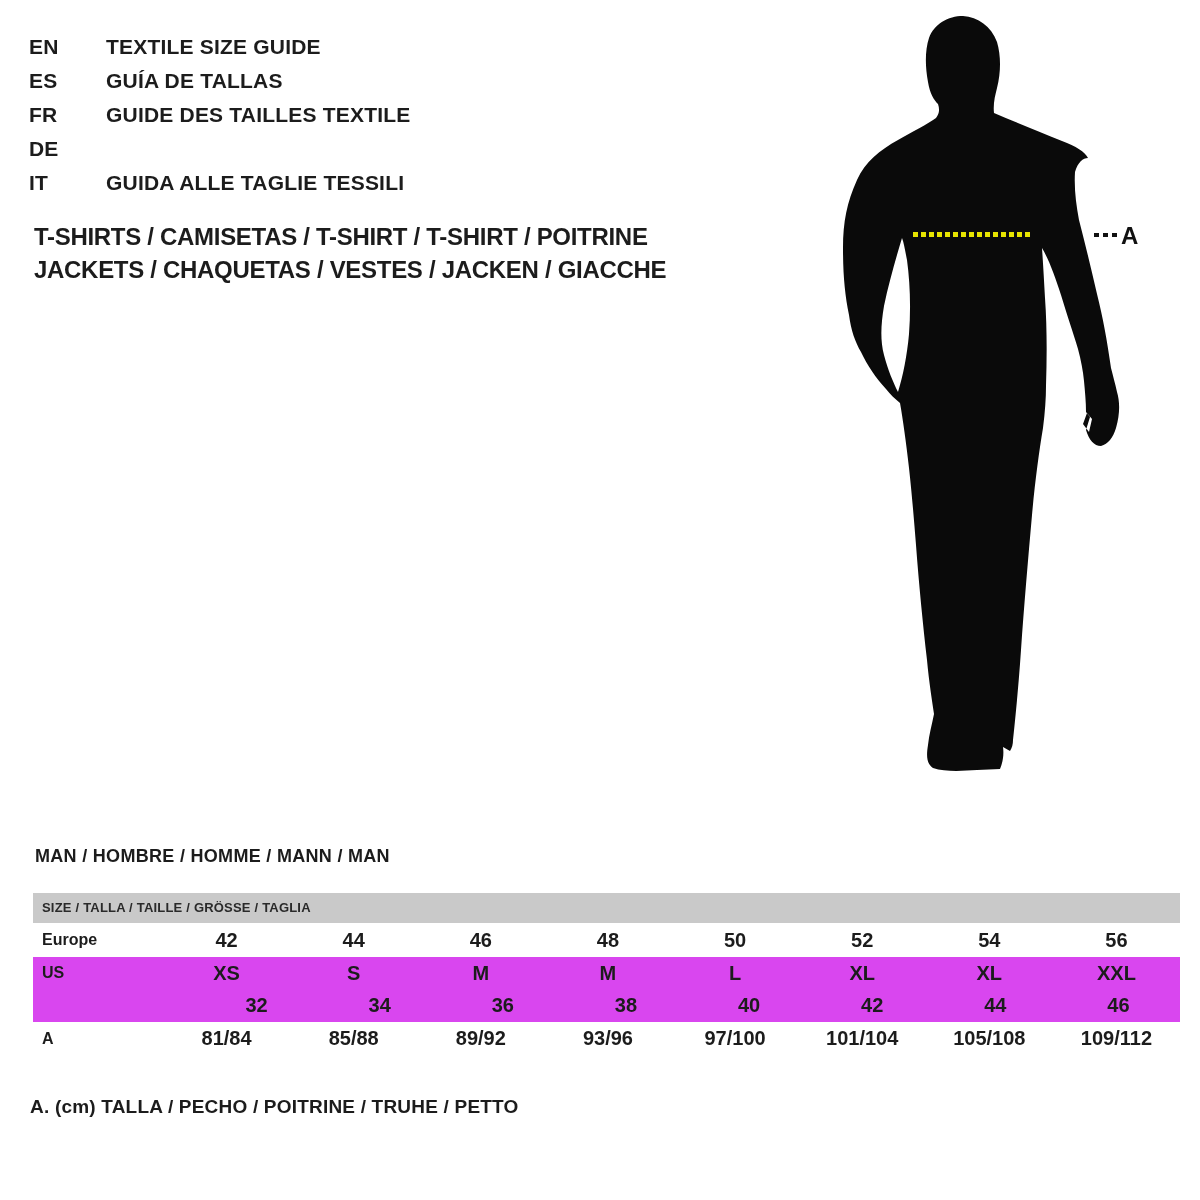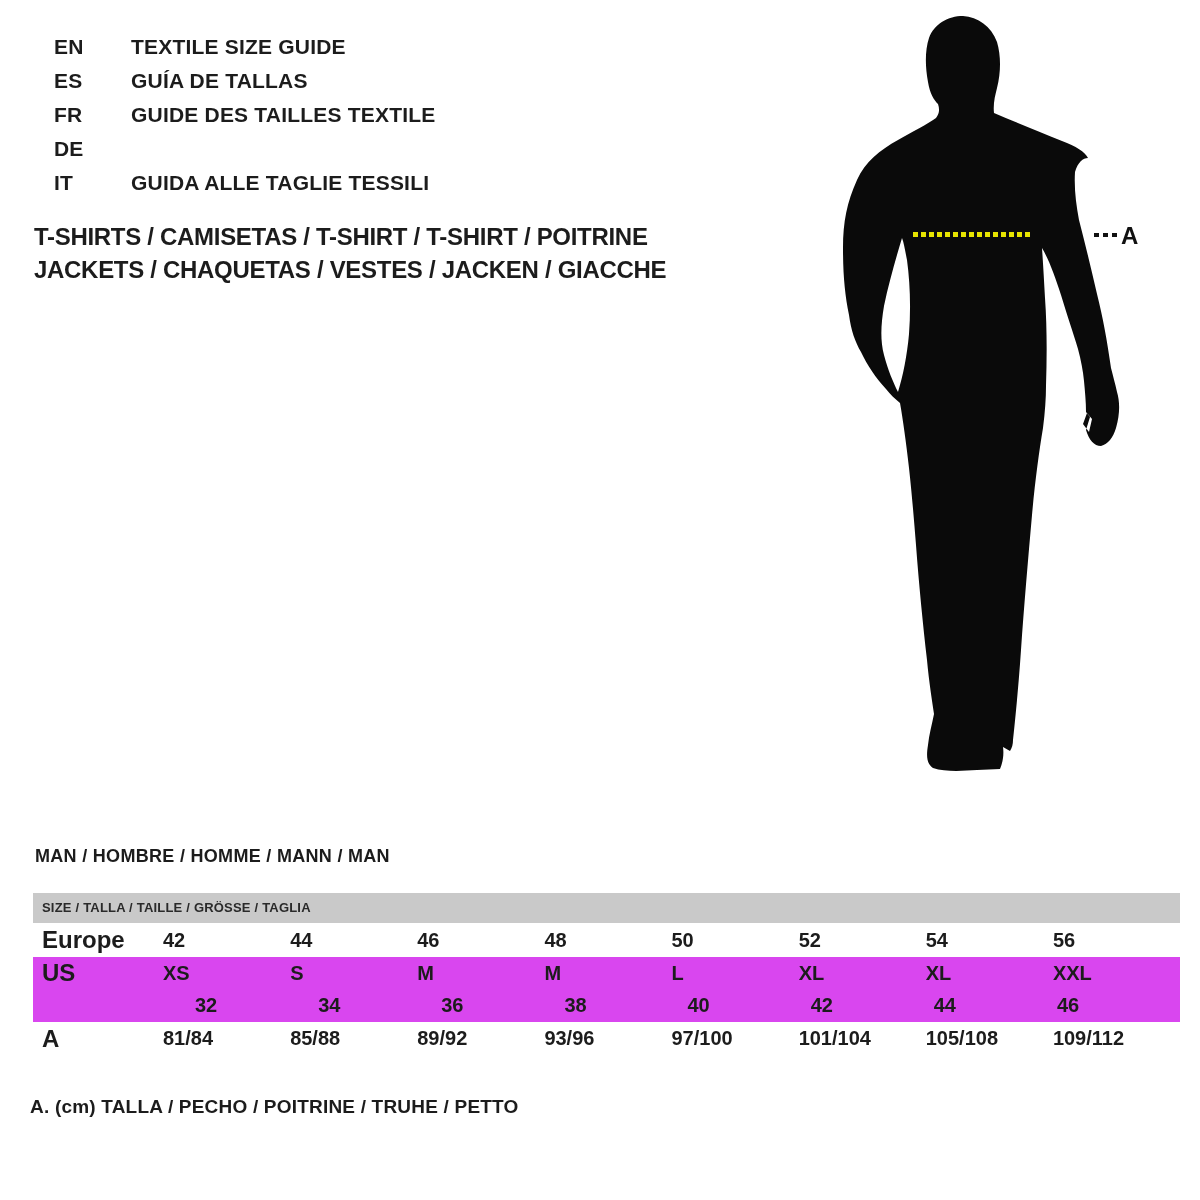--- a/index.html
+++ b/index.html
@@ -1,21 +1,21 @@
 <!DOCTYPE html>
 <html><head>
 <meta charset="utf-8">
 <style>
   html,body{margin:0;padding:0;background:#fff;}
   .page{
     position:relative;width:1200px;height:1200px;background:#ffffff;
     font-family:"Liberation Sans",sans-serif;color:#1c1c1c;overflow:hidden;
   }
   
-  .lang-block{position:absolute;left:54px;top:30px;}
+  .lang-block{position:absolute;left:29px;top:30px;}
   .lang-row{display:grid;grid-template-columns:77px auto;line-height:34px;}
   .lang-code,.lang-title{font-weight:700;font-size:21px;letter-spacing:.2px;white-space:nowrap;}
   
   .categories{position:absolute;left:34px;top:220px;}
   .category-line{font-weight:700;font-size:24px;line-height:33px;letter-spacing:-.3px;white-space:nowrap;}
   
   .figure-svg{position:absolute;left:840px;top:0px;width:320px;height:800px;}
   .chest-dots{
     position:absolute;left:913px;top:232px;width:117px;height:5px;
     background:repeating-linear-gradient(to right,#e6e300 0 5px,transparent 5px 8px);
@@ -32,22 +32,22 @@
   .thead{
     height:30px;line-height:30px;background:#c9c9c9;color:#2a2a2a;
     font-size:13px;font-weight:700;padding-left:9px;box-sizing:border-box;letter-spacing:.2px;
   }
   .trow{display:grid;grid-template-columns:130px repeat(8,1fr);align-items:center;}
   .row-europe{height:34px;}
   .row-us{height:32px;}
   .row-num{height:33px;margin-left:32px;}
   .row-a{height:33px;}
   .light-band{background:#d946ef;}
-  .tlabel{font-size:24px;font-weight:700;padding-left:9px;}
-  .tcell{font-size:20px;font-weight:700;}
+  .tlabel{font-size:16px;font-weight:700;padding-left:9px;}
+  .tcell{font-size:20px;font-weight:700;text-align:center;}
   
   .footnote{position:absolute;left:30px;top:1096px;font-size:19px;font-weight:700;letter-spacing:.2px;white-space:nowrap;}
 </style>
 </head>
 <body>
 
 <div class="page">
 
   <div class="lang-block">
     <div class="lang-row">

